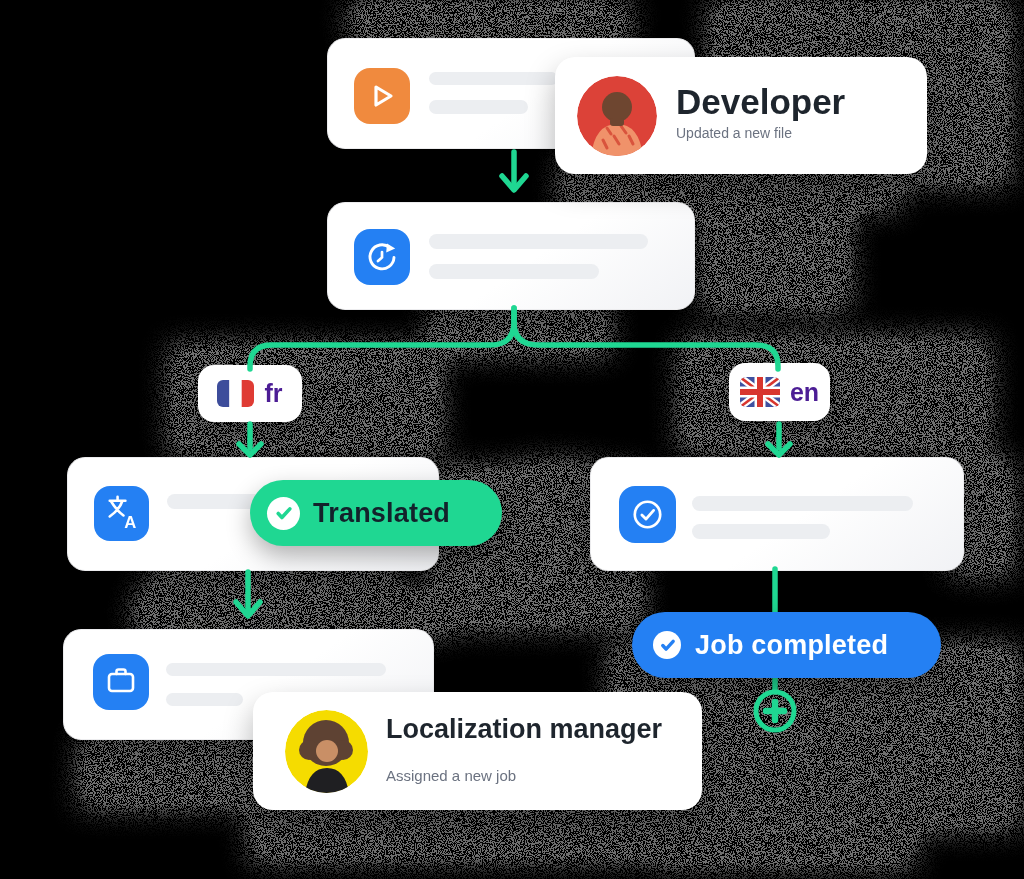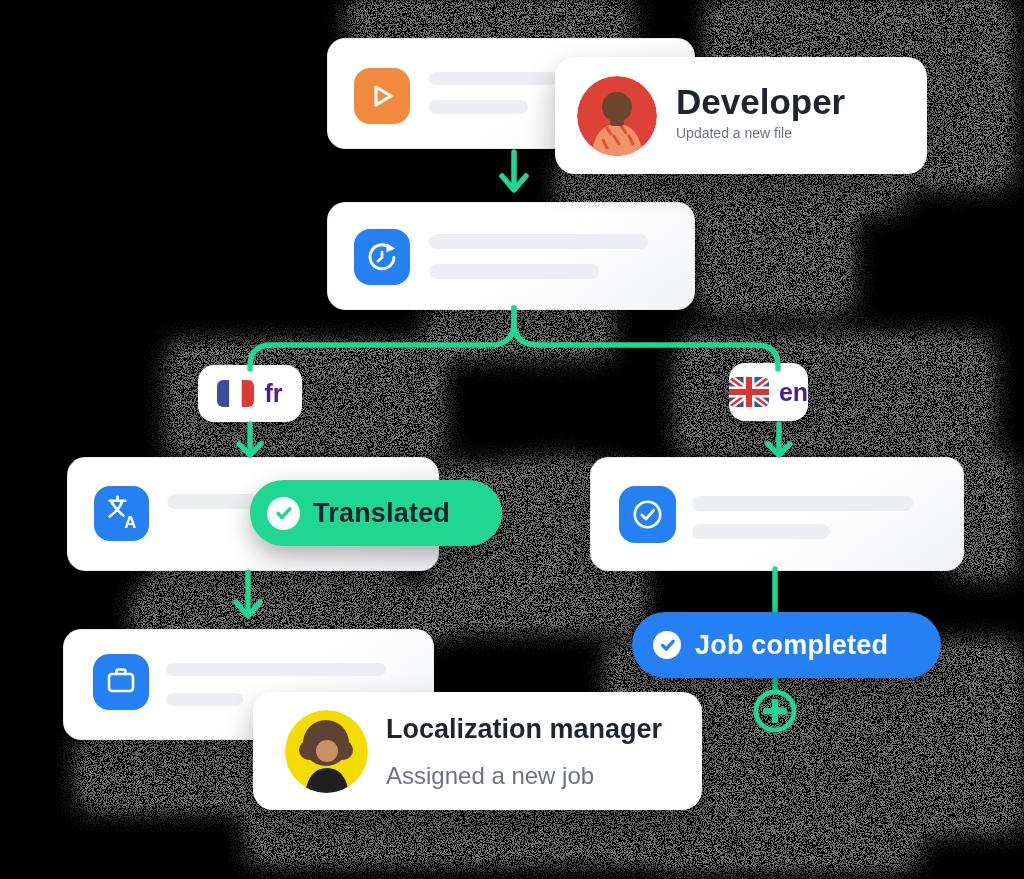--- a/index.html
+++ b/index.html
@@ -136,21 +136,21 @@
         <g clip-path="url(#frclip)">
           <rect x="0" y="0" width="12.4" height="27" fill="#3d4d9b"></rect>
           <rect x="12.4" y="0" width="12.3" height="27" fill="#ffffff"></rect>
           <rect x="24.7" y="0" width="12.3" height="27" fill="#df3b34"></rect>
         </g>
       </svg>
     </span>
     <span class="lang-code">fr</span>
   </div>
 
-  <div class="lang-badge" style="left:729px;top:363px;width:79px;height:58px;">
+  <div class="lang-badge" style="left:729px;top:363px;width:101px;height:58px;">
     <span>
       <svg width="40" height="30" viewBox="0 0 40 30">
         <defs>
             <clipPath id="gbclip">
               <rect width="40" height="30" rx="6"></rect>
             </clipPath>
           </defs>
         <g clip-path="url(#gbclip)">
           <rect width="40" height="30" fill="#3f51a0"></rect>
           <path d="M0,0 L40,30 M40,0 L0,30" stroke="#fff" stroke-width="7"></path>
@@ -219,21 +219,21 @@
         <circle cx="41.5" cy="41.5" r="41.5" fill="#f5dc00"></circle>
         <circle cx="41" cy="33" r="23" fill="#5e4233"></circle>
         <circle cx="24" cy="40" r="10" fill="#5e4233"></circle>
         <circle cx="58" cy="40" r="10" fill="#5e4233"></circle>
         <circle cx="42" cy="41" r="11" fill="#c98f66"></circle>
         <path d="M20,83 Q24,58 42,58 Q60,58 64,83 Z" fill="#1f1f22"></path>
       </svg>
     </div>
     <div class="toast-text" style="margin-left:18px;">
       <div class="t-title" style="font-size:27px;line-height:31px;">Localization manager</div>
-      <div class="t-sub" style="font-size:24px;line-height:25px;margin-top:18px;">Assigned a new job</div>
+      <div class="t-sub" style="font-size:15px;line-height:25px;margin-top:18px;">Assigned a new job</div>
     </div>
   </div>
 
   <svg class="abs" style="left:0;top:0;z-index:4;pointer-events:none;" width="1024" height="879" viewBox="0 0 1024 879">
     <g stroke="#1fd792" stroke-width="5.5" fill="none" stroke-linecap="round" stroke-linejoin="round">
 
       <path d="M514,152 V186"></path>
       <path d="M502,176 L514,190 L526,176"></path>
 
       <path d="M514,308 V322 Q514,345 490,345 H272 Q250,345 250,366 V369"></path>

